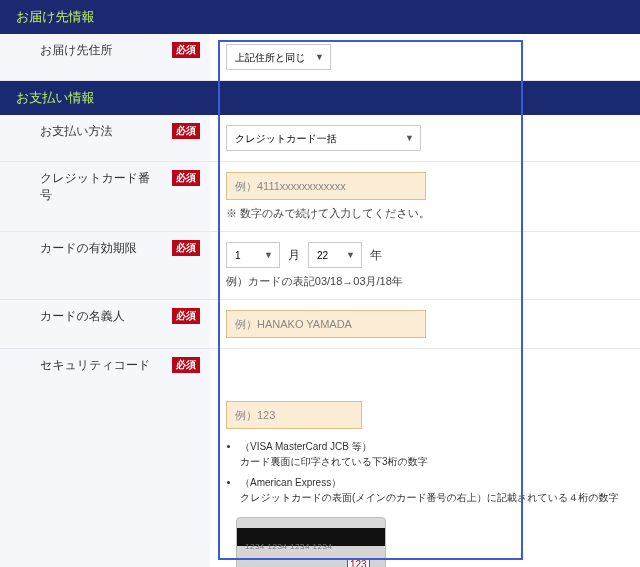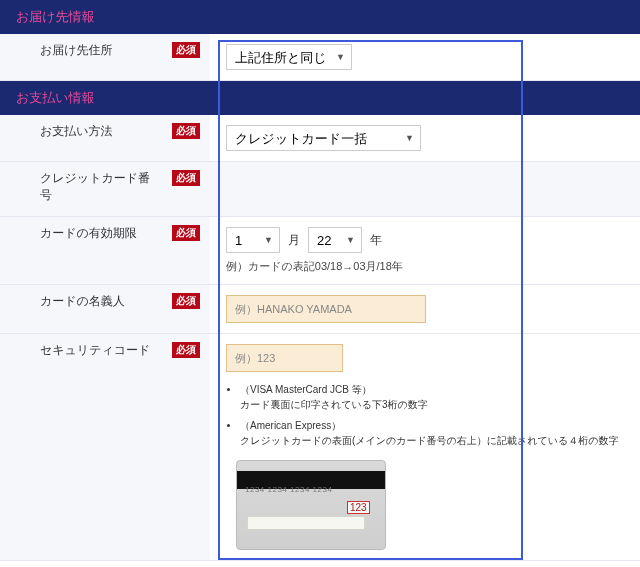--- a/index.html
+++ b/index.html
@@ -5,21 +5,21 @@
   * { box-sizing: border-box; margin: 0; padding: 0; }
   body {
     font-family: "Hiragino Kaku Gothic ProN", "メイリオ", Meiryo, sans-serif;
     font-size: 12px;
     color: #333;
     background: #fff;
     width: 640px;
   }
   .section-header {
     background: #1a2970;
-    color: #ec4899;
+    color: #bef264;
     padding: 8px 16px;
     font-size: 13px;
   }
   .row {
     display: flex;
     border-bottom: 1px solid #e5e8f0;
     background: #f5f7fb;
   }
   .row .label-col {
     width: 210px;
@@ -52,21 +52,21 @@
     border: 1px solid #ccc;
     background: #fff;
     height: 26px;
   }
   .select-wrap select {
     appearance: none;
     -webkit-appearance: none;
     border: none;
     background: transparent;
     padding: 4px 24px 4px 8px;
-    font-size: 13px;
+    font-size: 10px;
     height: 24px;
     outline: none;
   }
   .select-wrap .caret {
     position: absolute;
     right: 6px;
     top: 50%;
     transform: translateY(-50%);
     pointer-events: none;
     font-size: 9px;
@@ -189,20 +189,24 @@
         </select>
         <span class="caret">▼</span>
       </div>
     </div>
   </div>
 
   <div class="row">
     <div class="label-col">
       <span>クレジットカード番号</span>
       <span class="req">必須</span>
+    </div>
+    <div class="input-col">
+      <input type="text" class="text-input" placeholder="例）4111xxxxxxxxxxxx" style="">
+      <div class="hint">※ 数字のみで続けて入力してください。</div>
     </div>
   </div>
 
   <div class="row">
     <div class="label-col">
       <span>カードの有効期限</span>
       <span class="req">必須</span>
     </div>
     <div class="input-col">
       <div class="expiry-row">
@@ -234,21 +238,21 @@
       <input type="text" class="text-input" placeholder="例）HANAKO YAMADA" style="">
     </div>
   </div>
 
   <div class="row">
     <div class="label-col">
       <span>セキュリティコード</span>
       <span class="req">必須</span>
     </div>
     <div class="input-col">
-      <input type="text" class="text-input" style="width: 117px;" placeholder="例）123">
+      <input type="text" class="text-input" style="width: 136px; margin-top: 42px;" placeholder="例）123">
       <ul class="sec-list">
         <li>
           <span>（VISA MasterCard JCB 等）</span><br>
           <span>カード裏面に印字されている下3桁の数字</span>
         </li>
         <li>
           <span>（American Express）</span><br>
           <span>クレジットカードの表面(メインのカード番号の右上）に記載されている４桁の数字</span>
         </li>
       </ul>

